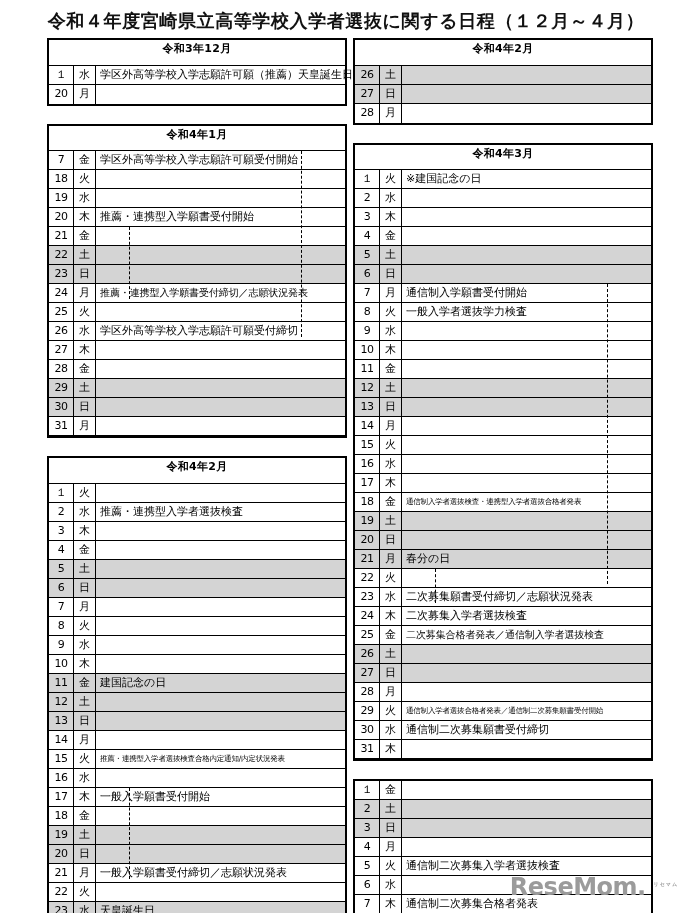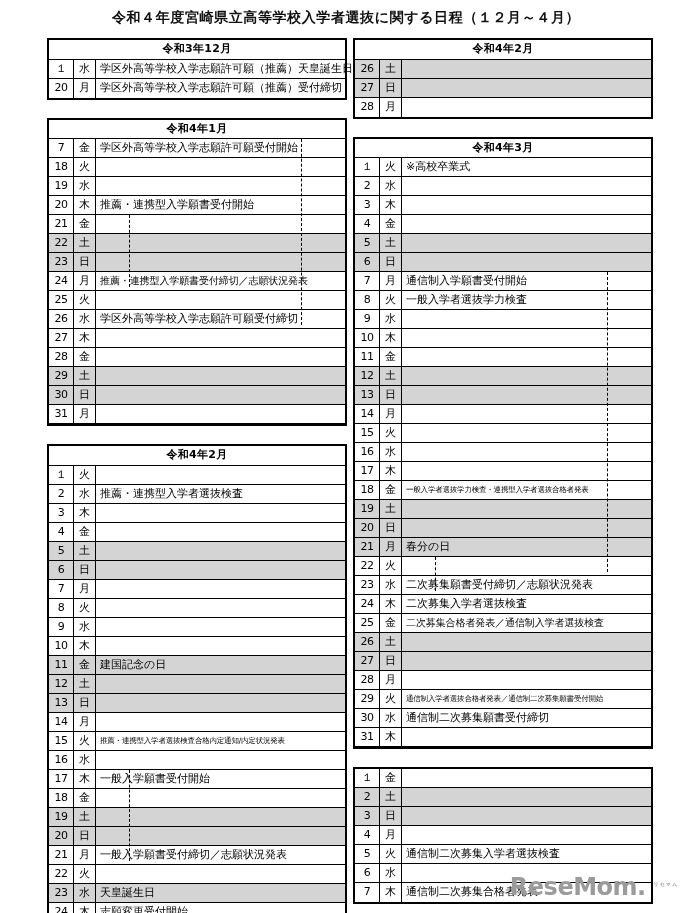--- a/index.html
+++ b/index.html
@@ -12,21 +12,21 @@
     position: relative;
     font-family: "DejaVu Sans", "Liberation Sans", sans-serif;
     color: #000;
     overflow: hidden;
   }
 
   #page-title {
     position: absolute;
     top: 9px; left: 0; width: 692px;
     text-align: center;
-    font-size: 14px;
+    font-size: 18px;
     letter-spacing: 0.6px;
     font-weight: 600;
     color: #111;
     white-space: nowrap;
   }
 
   .col {
     position: absolute;
     width: 300px;
   }
@@ -37,21 +37,21 @@
     border: 2px solid #000;
     background: #fff;
     margin-bottom: 18px;
     width: 300px;
     position: relative;
   }
   .cal-title {
     text-align: center;
     font-size: 11px;
     font-weight: 600;
-    padding: 3px 0 3px;
+    padding: 3px 0 9px;
     border-bottom: 1.6px solid #000;
     line-height: 1.15;
     letter-spacing: .3px;
   }
   .rows { position: relative; }
   .row {
     display: flex;
     align-items: stretch;
     border-bottom: 1px solid #000;
     height: 19px;
@@ -116,21 +116,20 @@
       <div class="cal-title">令和3年12月</div>
       <div class="rows">
         <div class="row">
           <div class="c-day">１</div>
           <div class="c-dow">水</div>
           <div class="c-ev">学区外高等学校入学志願許可願（推薦）天皇誕生日</div>
         </div>
         <div class="row">
           <div class="c-day">20</div>
           <div class="c-dow">月</div>
-          <div class="c-ev">学区外高等学校入学志願許可願（推薦）受付締切</div>
         </div>
       </div>
     </div>
     <div class="cal">
       <div class="cal-title">令和4年1月</div>
       <div class="rows">
         <div class="row">
           <div class="c-day">7</div>
           <div class="c-dow">金</div>
           <div class="c-ev">学区外高等学校入学志願許可願受付開始</div>
@@ -356,21 +355,21 @@
           <div class="c-ev"></div>
         </div>
       </div>
     </div>
     <div class="cal">
       <div class="cal-title">令和4年3月</div>
       <div class="rows">
         <div class="row">
           <div class="c-day">１</div>
           <div class="c-dow">火</div>
-          <div class="c-ev">※高校卒業式</div>
+          <div class="c-ev">※建国記念の日</div>
         </div>
         <div class="row">
           <div class="c-day">2</div>
           <div class="c-dow">水</div>
           <div class="c-ev"></div>
         </div>
         <div class="row">
           <div class="c-day">3</div>
           <div class="c-dow">木</div>
           <div class="c-ev"></div>
@@ -440,21 +439,21 @@
           <div class="c-ev"></div>
         </div>
         <div class="row">
           <div class="c-day">17</div>
           <div class="c-dow">木</div>
           <div class="c-ev"></div>
         </div>
         <div class="row">
           <div class="c-day">18</div>
           <div class="c-dow">金</div>
-          <div class="c-ev tiny">一般入学者選抜学力検査・連携型入学者選抜合格者発表</div>
+          <div class="c-ev tiny">通信制入学者選抜検査・連携型入学者選抜合格者発表</div>
         </div>
         <div class="row weekend">
           <div class="c-day">19</div>
           <div class="c-dow">土</div>
           <div class="c-ev"></div>
         </div>
         <div class="row weekend">
           <div class="c-day">20</div>
           <div class="c-dow">日</div>
           <div class="c-ev"></div>

